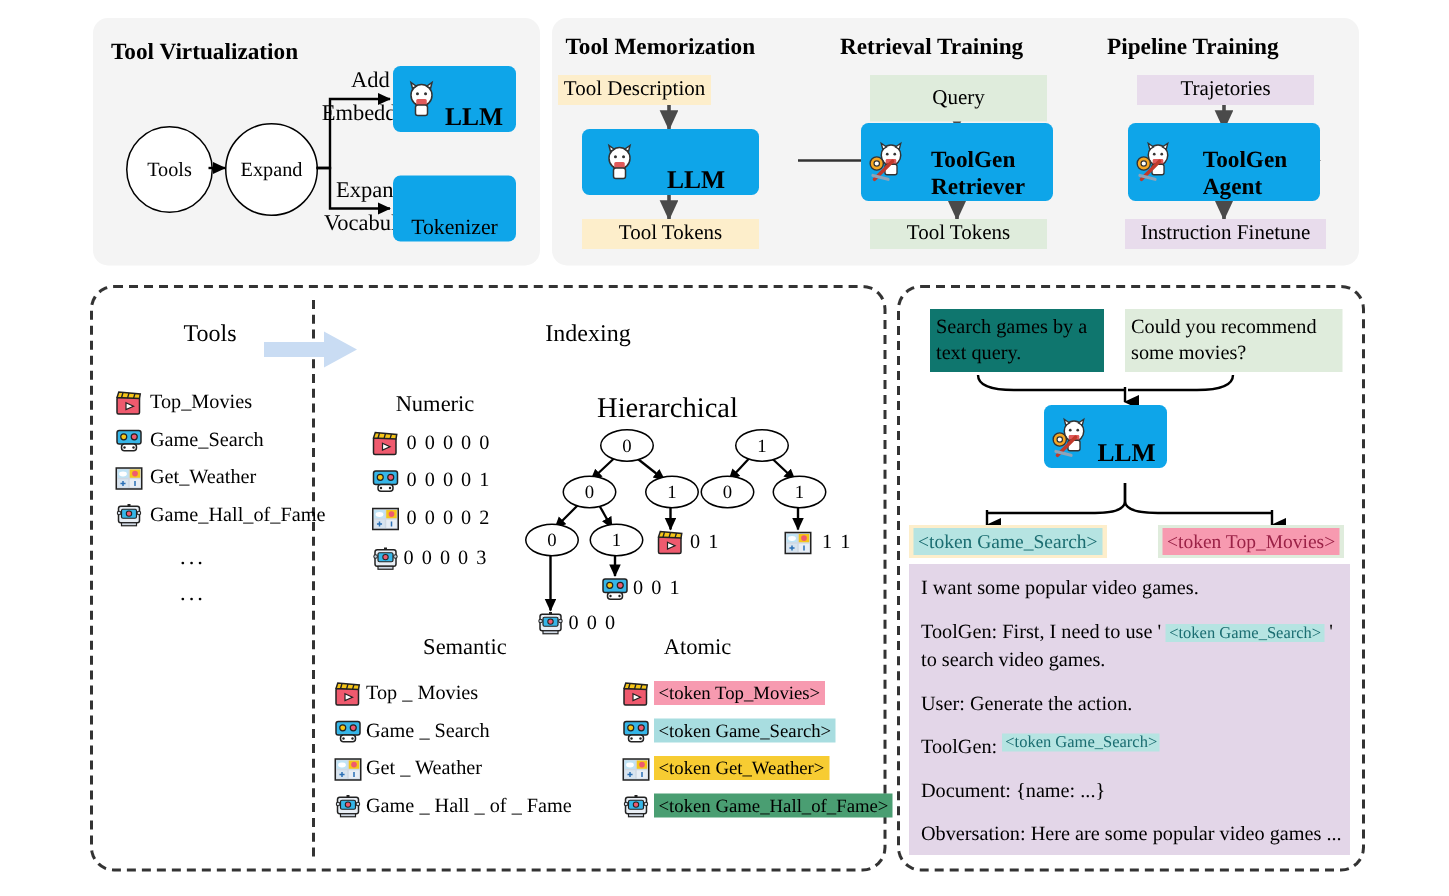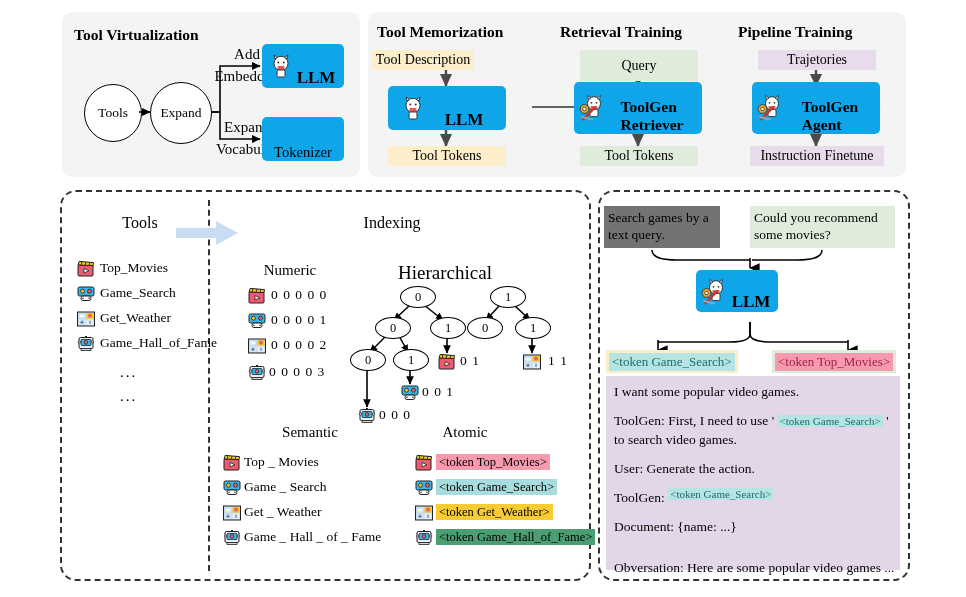--- a/index.html
+++ b/index.html
@@ -477,21 +477,21 @@
         <circle cx="3.4" cy="7" r="1.2" fill="#cfd8e3" stroke="#222" stroke-width="0.7"></circle>
         <circle cx="16.6" cy="7" r="1.2" fill="#cfd8e3" stroke="#222" stroke-width="0.7"></circle>
       </svg>
       <span class="tok" style="position:relative;margin-left:22px;background:#4a9e72;">&lt;token Game_Hall_of_Fame&gt;</span>
     </div>
   </div>
 </div>
 
 <div class="panel dashed-panel" style="left:598px;top:190px;width:308px;height:387px;">
 
-  <div class="box" style="left:4px;top:14px;width:116px;height:42px;background:#737373;justify-content:center;">
+  <div class="box" style="left:20px;top:14px;width:116px;height:42px;background:#0f766e;justify-content:center;">
     <span style="font-size:13.5px;line-height:1.25;padding:0 4px;">Search games by a text query.</span>
   </div>
   <div class="box" style="left:150px;top:14px;width:145px;height:42px;background:#dfecdc;justify-content:flex-start;">
     <span style="font-size:13.5px;line-height:1.25;padding:0 4px;">Could you recommend some movies?</span>
   </div>
 
   <svg class="ov" width="308" height="387">
     <defs>
       <marker id="ah4" markerWidth="8" markerHeight="8" refX="3" refY="6" orient="auto">
         <path d="M0,0 L6,0 L3,6.5 z" fill="#000"></path>
@@ -543,17 +543,17 @@
     </div>
     <div class="cline" style="left:8px;top:85px;">
       <span>User: Generate the action.</span>
     </div>
     <div class="cline" style="left:8px;top:114px;">
       <span>ToolGen:  </span><span class="inlinetok" style="color:#1b6d71;position:relative;top:-4px;">&lt;token Game_Search&gt;</span>
     </div>
     <div class="cline" style="left:8px;top:143px;">
       <span>Document: {name: ...}</span>
     </div>
-    <div class="cline" style="left:8px;top:184px;">
+    <div class="cline" style="left:8px;top:172px;">
       <span>Obversation: Here are some popular video games ...</span>
     </div>
   </div>
 </div>
 
 </body></html>

